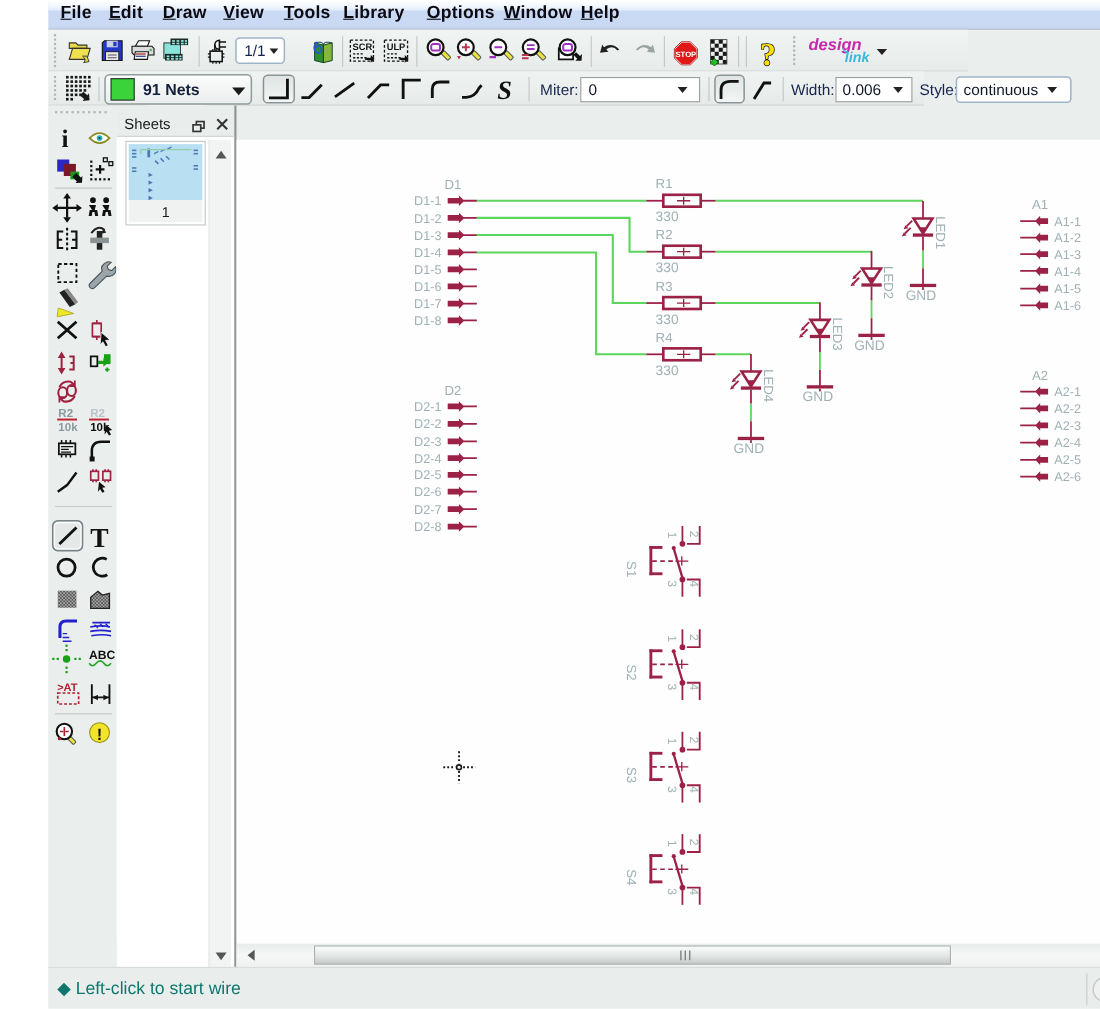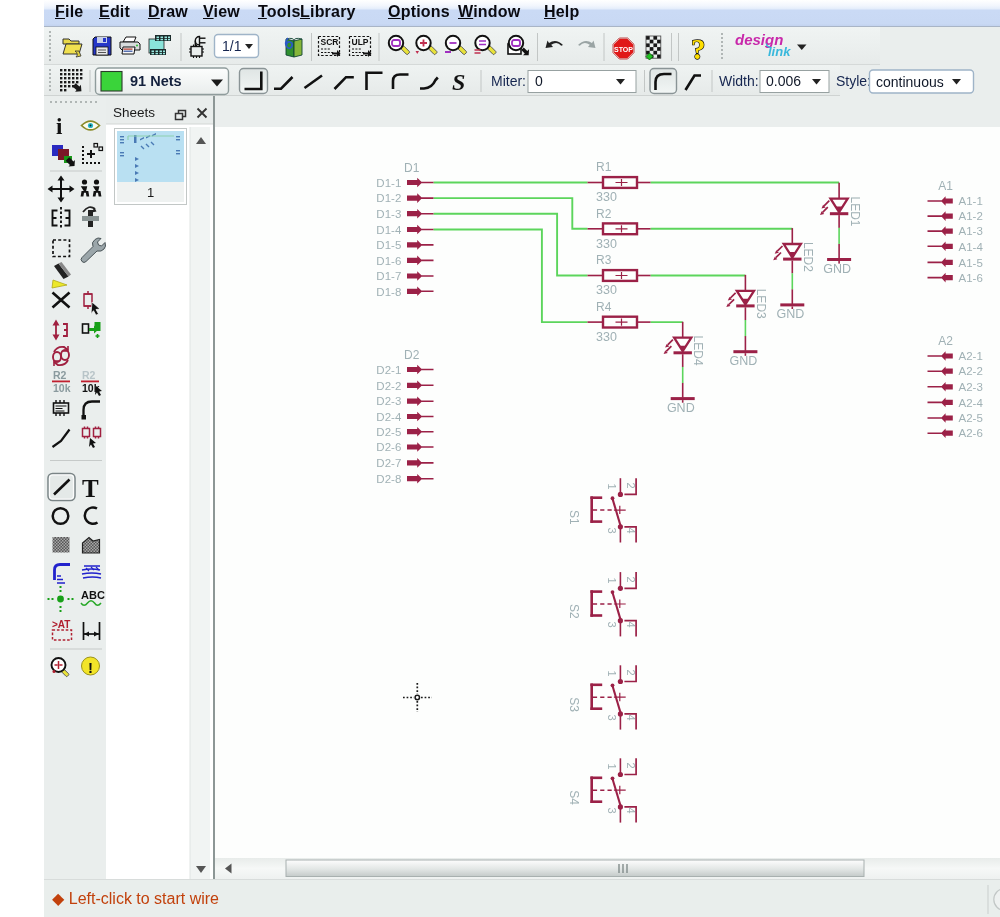--- a/index.html
+++ b/index.html
@@ -22,35 +22,35 @@
 #sheets { position:absolute; left:62px; top:96px; width:107px; height:783px; background:#fff;border-radius:29px; }
 #sheetsborder { position:absolute; left:169px; top:96px; width:2px; height:783px; background:#8d9796; }
 
 #topbar { position:absolute; left:171px; top:96px; width:829px; height:31px; background:#eaeeed; }
 #canvas { position:absolute; left:171px; top:127px; width:810px; height:731px; background:#fdfefd; }
 #vscroll { position:absolute; left:981px; top:127px; width:19px; height:730px; background:#f2f5f4; }
 #hscroll { position:absolute; left:171px; top:858px; width:807px; height:21px; background:#f2f5f4; }
 #corner { position:absolute; left:978px; top:858px; width:22px; height:21px; background:#eaeeed; }
 
 #statusbar { position:absolute; left:0; top:879px; width:1000px; height:38px; background:#e9eeec; border-top:1px solid #d8dcdb; }
-#statusbar .msg { position:absolute; left:8px; top:9px; font-size:16px; color:#c2410c; }
+#statusbar .msg { position:absolute; left:8px; top:9px; font-size:16px; color:#0f766e; }
 </style>
 </head>
 <body>
 <div id="app">
   <div id="menubar">
     <span style="left:11px"><u>F</u>ile</span>
     <span style="left:55px"><u>E</u>dit</span>
     <span style="left:104px"><u>D</u>raw</span>
     <span style="left:159px"><u>V</u>iew</span>
     <span style="left:214px"><u>T</u>ools</span>
-    <span style="left:256px"><u>L</u>ibrary</span>
+    <span style="left:268px"><u>L</u>ibrary</span>
     <span style="left:344px"><u>O</u>ptions</span>
     <span style="left:414px"><u>W</u>indow</span>
-    <span style="left:500px"><u>H</u>elp</span>
+    <span style="left:484px"><u>H</u>elp</span>
   </div>
   <div id="toolbar1">
   <svg width="1000" height="38" viewBox="0 27 1000 38">
     <g fill="#b0b6b5">
       <rect x="5" y="31" width="2" height="2"></rect>
           <rect x="5" y="35" width="2" height="2"></rect>
           <rect x="5" y="39" width="2" height="2"></rect>
           <rect x="5" y="43" width="2" height="2"></rect>
           <rect x="5" y="47" width="2" height="2"></rect>
           <rect x="5" y="51" width="2" height="2"></rect>

